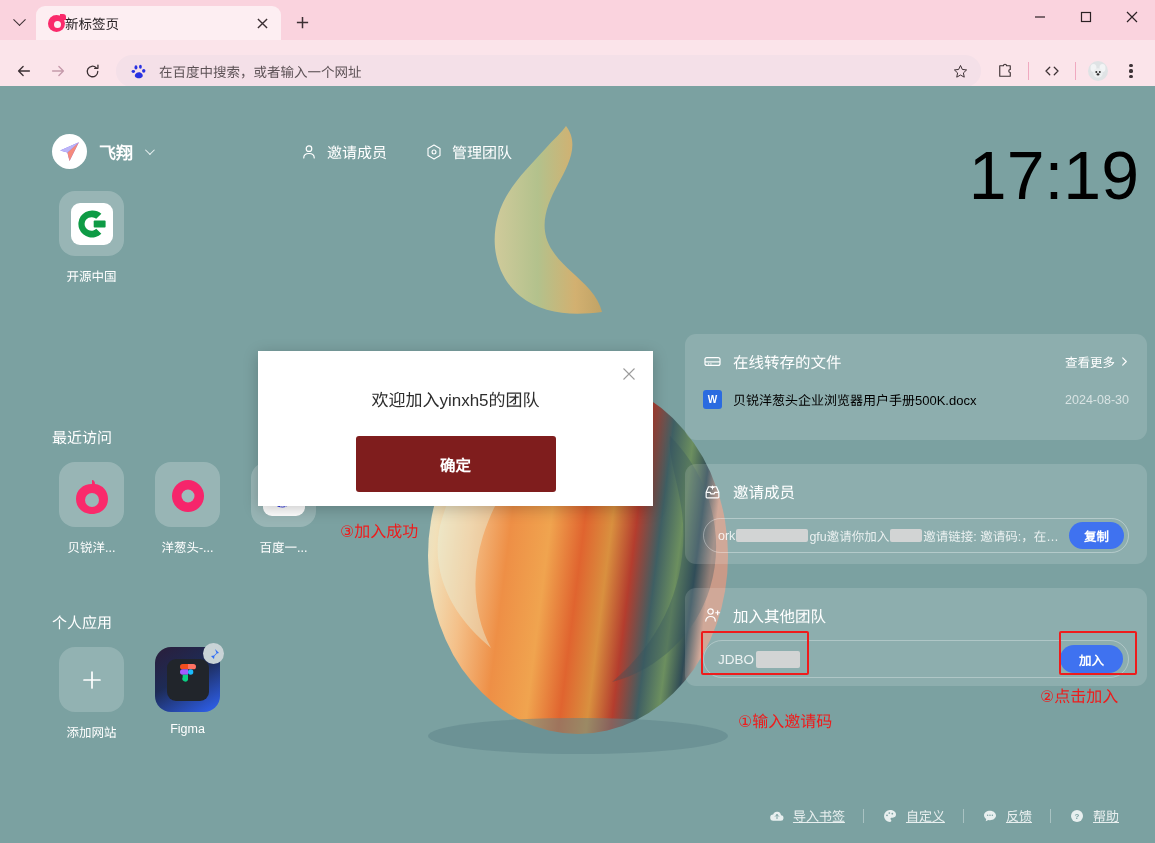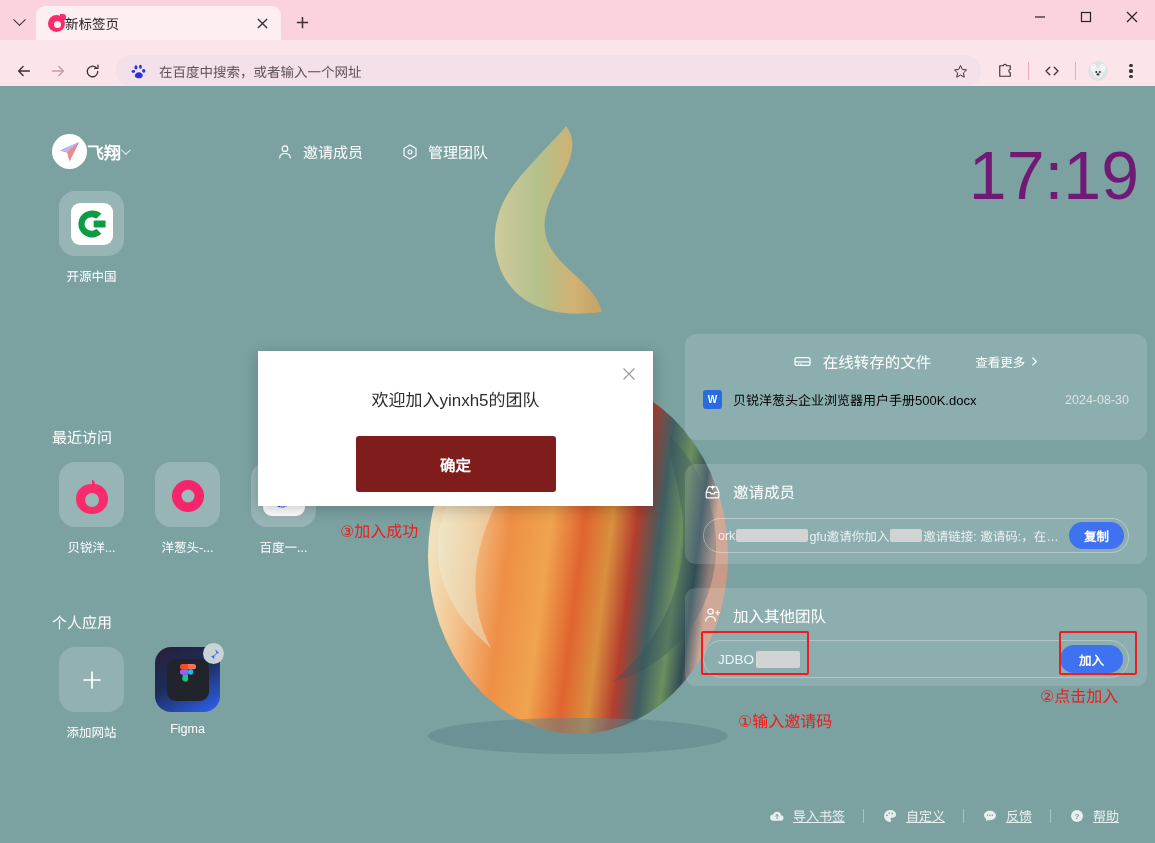--- a/index.html
+++ b/index.html
@@ -86,33 +86,33 @@
   .page {
     position: absolute; left: 0; top: 86px; right: 0; bottom: 0;
     background: #7ba1a1; overflow: hidden;
   }
 
   
   .art { position: absolute; left: 370px; top: 0; width: 420px; height: 700px; pointer-events: none; }
 
   
   .team-row { position: absolute; left: 52px; top: 48px; display: flex; align-items: center; gap: 38px; }
-  .team-id { display: flex; align-items: center; cursor: pointer; }
+  .team-id { display: flex; align-items: center; gap: 12px; cursor: pointer; }
   .team-avatar {
     width: 35px; height: 35px; border-radius: 50%; background: #fff;
     display: flex; align-items: center; justify-content: center;
   }
   .team-name { color: #fff; font-size: 17px; font-weight: 600; }
   .team-caret { width: 7px; height: 7px; border-right: 1.8px solid #e9f1f1; border-bottom: 1.8px solid #e9f1f1; transform: rotate(45deg) translateY(-2px); }
 
   .hdr-action { display: flex; align-items: center; gap: 9px; color: #fff; font-size: 15px; cursor: pointer; }
 
   .clock {
     position: absolute; right: 16px; top: 55px;
-    font-size: 68px; color: #701a75; letter-spacing: 0px;
+    font-size: 68px; color: #000000; letter-spacing: 0px;
     font-weight: 400; line-height: 1;
     font-family: "Liberation Sans", "DejaVu Sans", sans-serif;
   }
 
   
   .sec-title { color: #ffffff; font-size: 15px; font-weight: 500; }
   .tiles { display: flex; gap: 17px; margin-top: 15px; }
   .tile { width: 79px; display: flex; flex-direction: column; align-items: center; cursor: pointer; }
   .tile-icon {
     width: 65px; height: 65px; border-radius: 16px;
@@ -138,21 +138,21 @@
     border-radius: 50%; background: #c9d3d6;
     display: flex; align-items: center; justify-content: center;
   }
 
   
   .panel {
     position: absolute; right: 8px; width: 462px;
     background: rgba(255,255,255,.14); border-radius: 11px;
     padding: 16px 18px;
   }
-  .panel-hdr { display: flex; align-items: center; justify-content: center; gap: 44px; }
+  .panel-hdr { display: flex; align-items: center; justify-content: space-between; gap: 44px; }
   .panel-title { display: flex; align-items: center; gap: 11px; color: #fff; font-size: 15.5px; }
   .panel-more { color: #fff; font-size: 12.5px; display: flex; align-items: center; gap: 5px; cursor: pointer; }
 
   #panel-files { top: 248px; height: 106px; }
   .file-row { display: flex; align-items: center; gap: 11px; margin-top: 18px; cursor: pointer; }
   .file-ico {
     width: 19px; height: 19px; border-radius: 3px; background: #2b6be0;
     color: #fff; font-size: 10px; font-weight: 700;
     display: flex; align-items: center; justify-content: center; flex: 0 0 auto;
   }

